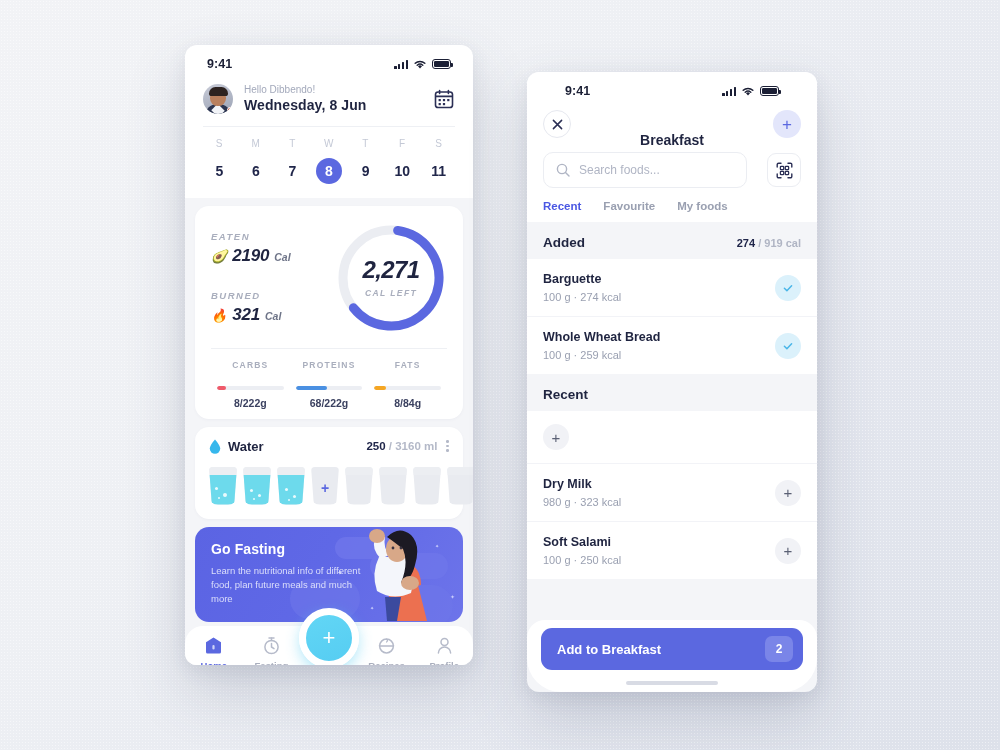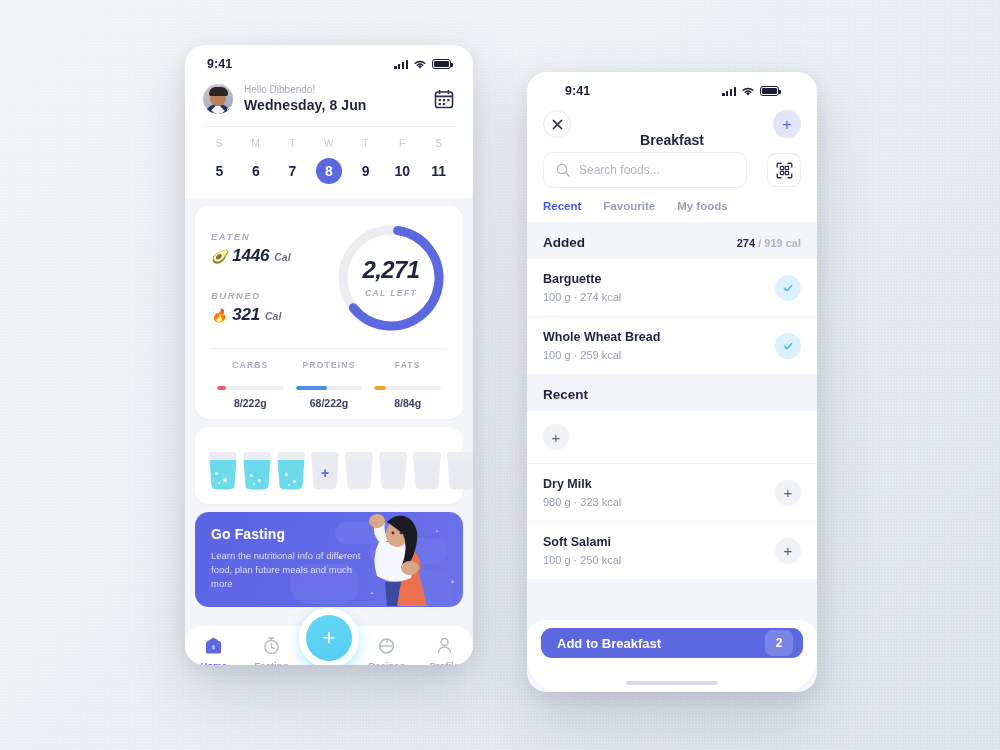--- a/index.html
+++ b/index.html
@@ -22,21 +22,21 @@
       radial-gradient(rgba(140,150,175,.32) 0.5px, transparent 0.6px);
     background-size: 3px 3px, 4px 4px;
     background-position: 0 0, 2px 1px;
     pointer-events: none;
   }
 
   
   .phone {
     position: absolute;
     background: #ffffff;
-    border-radius: 20px;
+    border-radius: 12px;
     overflow: hidden;
     box-shadow: 0 26px 60px rgba(70,80,110,.20), 0 6px 18px rgba(70,80,110,.10);
   }
   #phone-left  { left: 185px; top: 45px;  width: 288px; height: 620px; }
   #phone-right { left: 527px; top: 72px;  width: 290px; height: 620px; background:#f4f5f8; }
 
   
   .statusbar {
     height: 30px; display: flex; align-items: center;
     justify-content: space-between;
@@ -203,21 +203,21 @@
   .foodrow:last-child { border-bottom:none; }
   .food-info { flex:1; }
   .food-name { font-size: 12.5px; font-weight:700; color:#1f2440; }
   .food-meta { font-size: 11px; color:#9aa0b1; margin-top: 5px;}
   .food-act { width:26px;height:26px;border-radius:50%;display:flex;align-items:center;justify-content:center;flex:none;}
   .food-act.added { background:#dbf1fb; }
   .food-act.add { background:#f1f2f6; color:#5a6074; font-size:15px; font-weight:400; line-height:1;}
 
   .rfooter { position:absolute; left:0; right:0; bottom:0; height:72px; background:#fff; border-radius: 18px 18px 34px 34px; }
   .cta {
-    position:absolute; left:14px; right:14px; top:8px; height:30px; border-radius:11px;
+    position:absolute; left:14px; right:14px; top:8px; height:42px; border-radius:11px;
     background:#5b68e0; display:flex; align-items:center; padding: 0 10px 0 16px;
   }
   .cta-lbl { flex:1; color:#fff; font-size:13px; font-weight:700;}
   .cta-cnt { width:28px;height:26px;border-radius:7px;background:#7a85e8;color:#fff;font-size:12px;font-weight:700;display:flex;align-items:center;justify-content:center;}
 </style>
 </head>
 <body>
 
 <div class="noise"></div>
 
@@ -302,21 +302,21 @@
   </div>
 
   <div class="lbody">
 
     <div class="card summary">
       <div class="sum-top">
         <div class="sum-left">
           <div class="sum-lab">EATEN</div>
           <div class="sum-val">
             <span class="emo">🥑</span>
-            <span class="num">1446</span>
+            <span class="num">2190</span>
             <span class="unit">Cal</span>
           </div>
           <div class="sum-lab">BURNED</div>
           <div class="sum-val last">
             <span class="emo">🔥</span>
             <span class="num">321</span>
             <span class="unit">Cal</span>
           </div>
         </div>
         <div class="ring-wrap">
@@ -350,20 +350,35 @@
           <div class="macro-lab">FATS</div>
           <div class="macro-bar">
               <span id="mb2" style="width: 18%; background: rgb(245, 166, 35);"></span>
             </div>
           <div class="macro-val">8/84g</div>
         </div>
       </div>
     </div>
 
     <div class="card water">
+      <div class="water-head">
+        <svg width="12" height="15" viewBox="0 0 12 15">
+          <path d="M6 0.6 C6 0.6 11.2 6.2 11.2 9.6 A5.2 5.2 0 0 1 0.8 9.6 C0.8 6.2 6 0.6 6 0.6 Z" fill="#36b7ec"></path>
+        </svg>
+        <div class="water-title">Water</div>
+        <div class="water-amt">
+          <span>250</span>
+          <span class="tot">/ 3160 ml</span>
+        </div>
+        <span class="dots3">
+            <i></i>
+            <i></i>
+            <i></i>
+          </span>
+      </div>
       <div class="glasses">
         <div class="glass">
           <span class="fill"></span>
             <span class="rim"></span>
           <span class="bub" style="left:6px;top:20px;width:3px;height:3px"></span>
           <span class="bub" style="left:14px;top:26px;width:4px;height:4px"></span>
           <span class="bub" style="left:9px;top:30px;width:2px;height:2px"></span>
         </div>
         <div class="glass">
           <span class="fill"></span>

